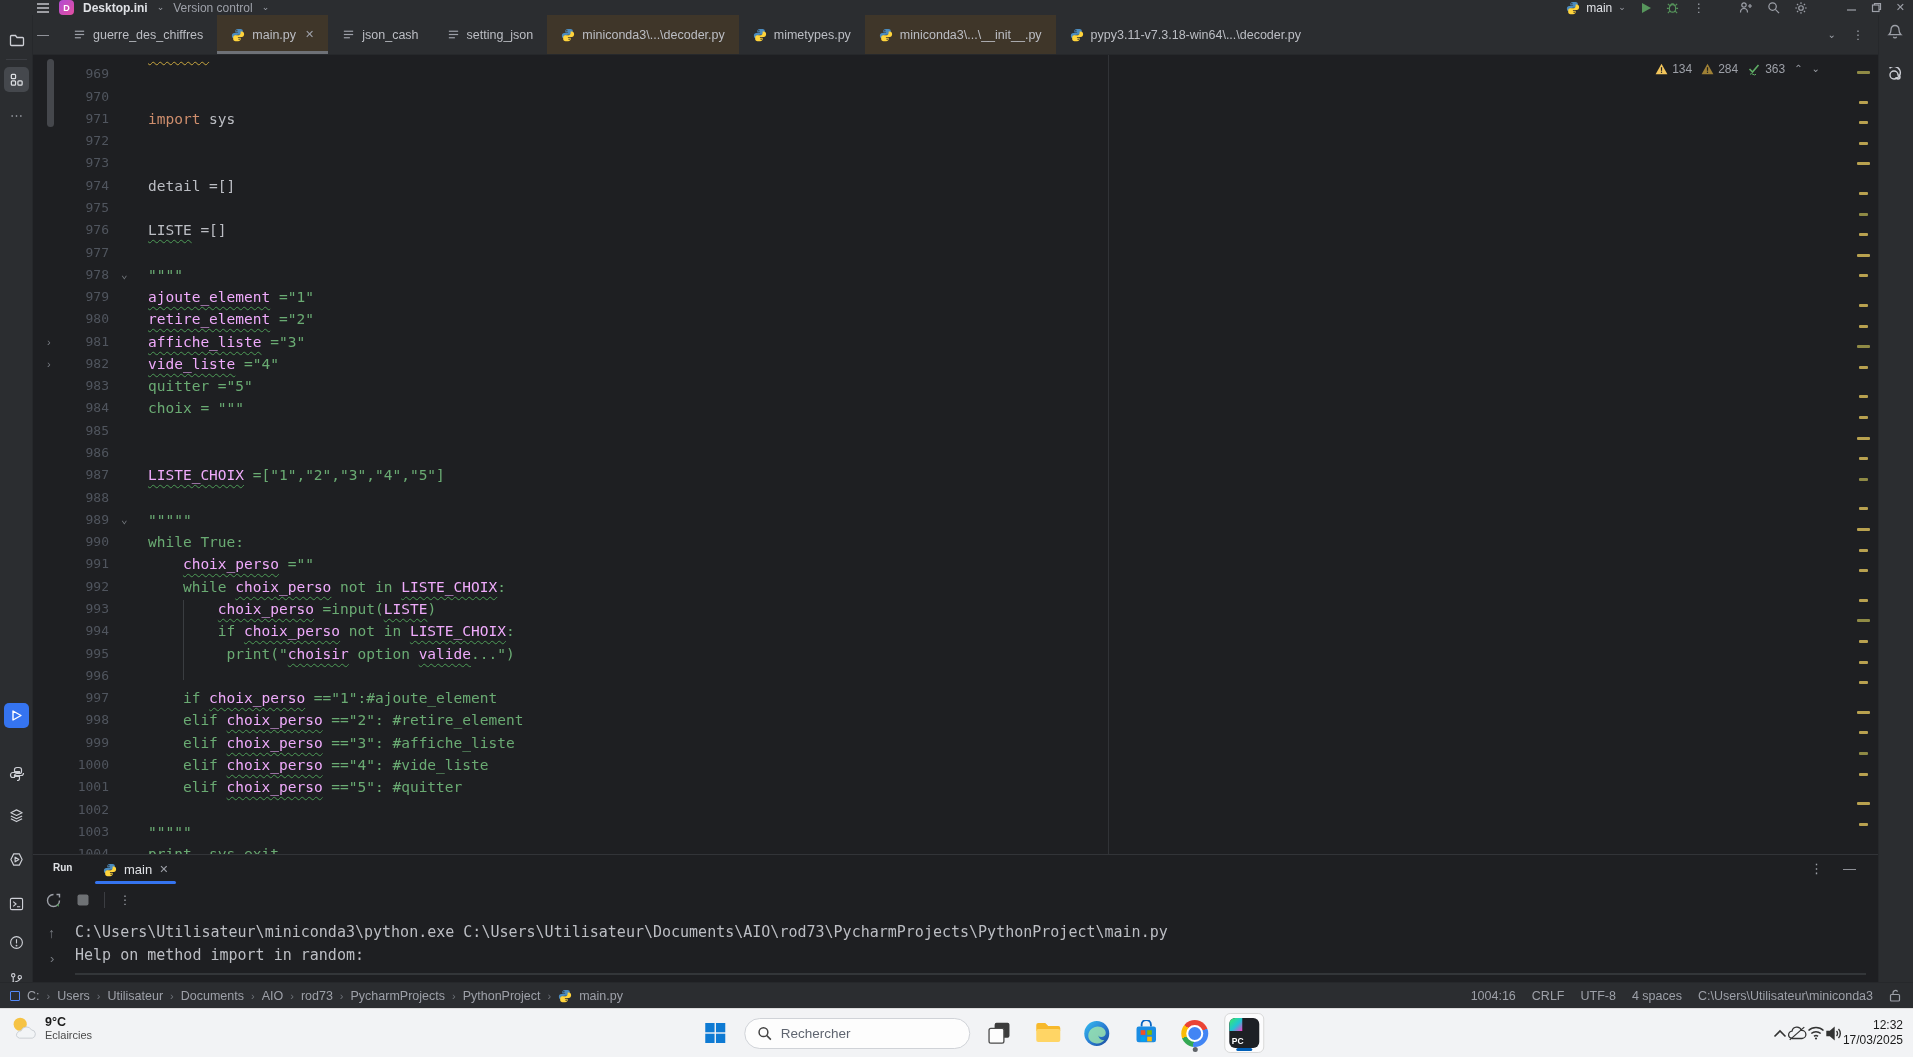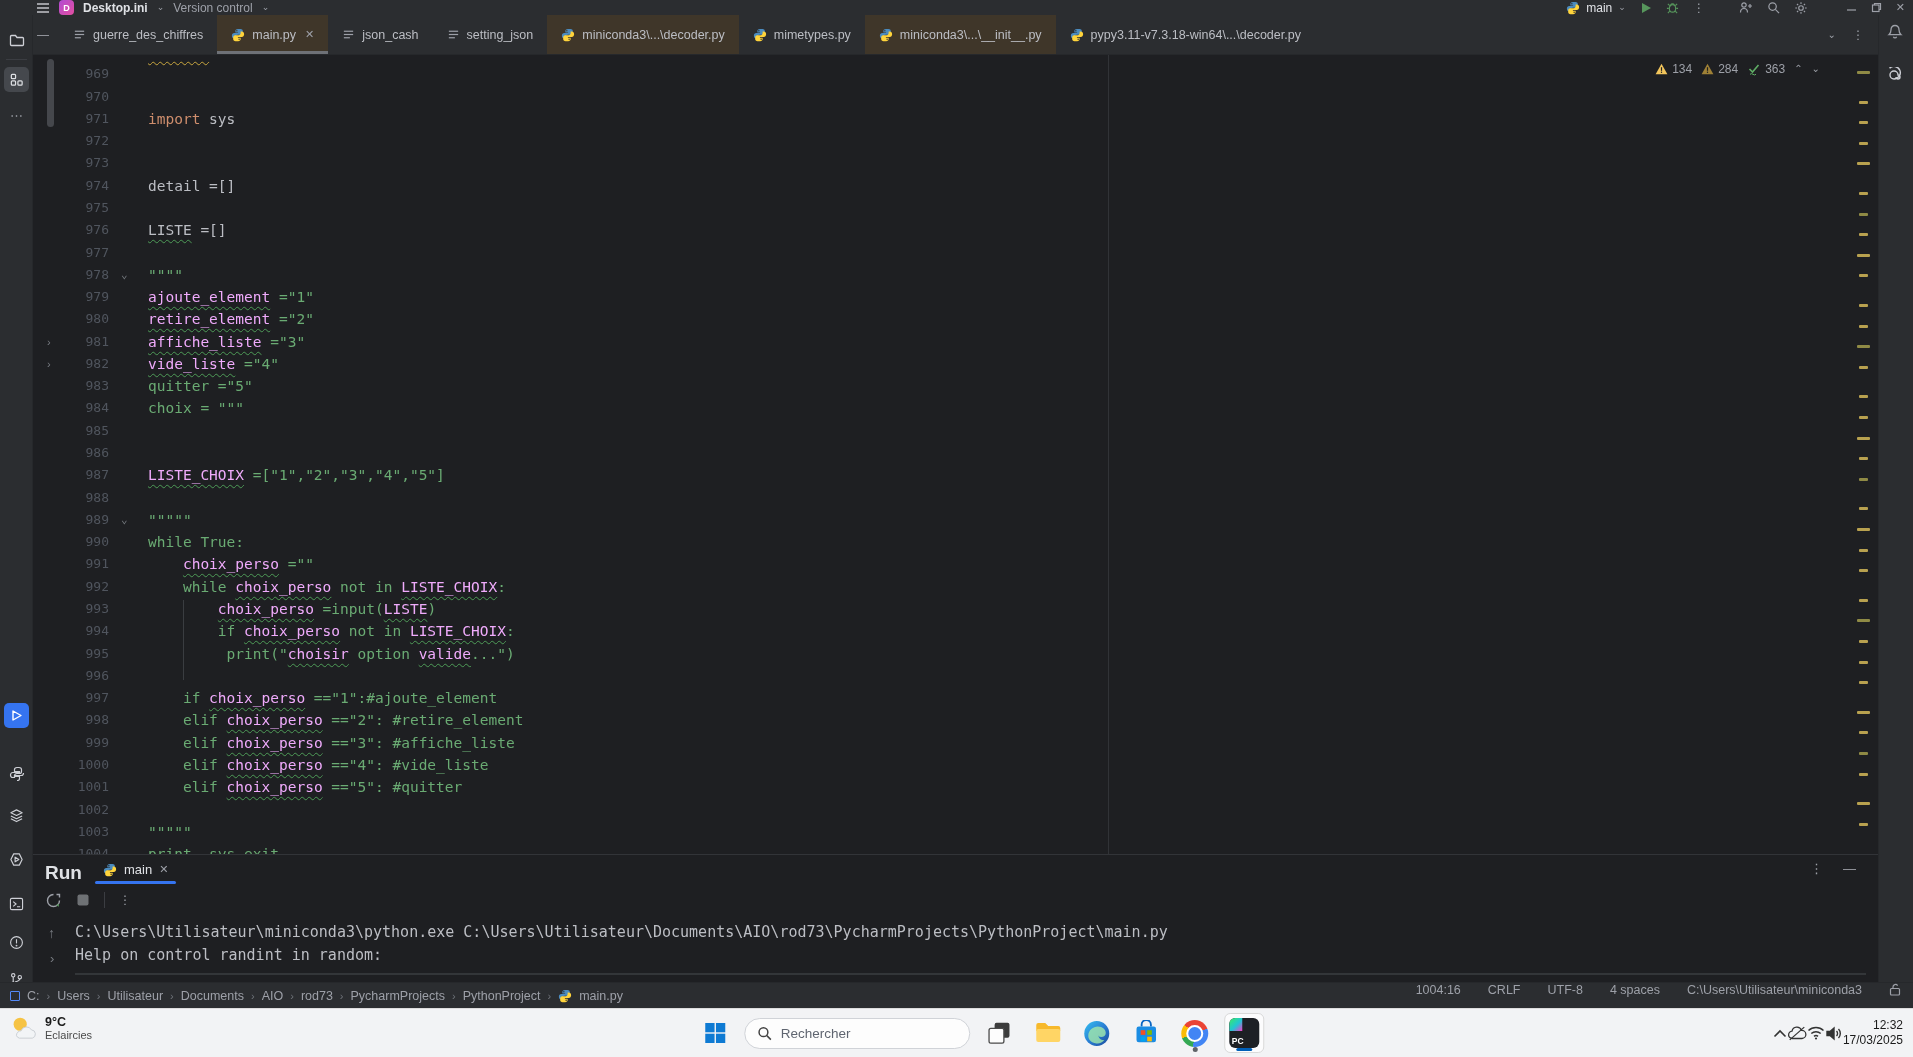--- a/index.html
+++ b/index.html
@@ -61,39 +61,39 @@
   #indentguide{position:absolute;left:150px;top:545px;width:1px;height:80px;background:#3a3d41;}
   #stripes{position:absolute;left:1824px;top:0;width:14px;height:799px;}
   .smark{position:absolute;border-radius:1px;}
   #inspections{position:absolute;top:7px;right:58px;display:flex;align-items:center;gap:9px;
                font-size:12px;color:#9da0a8;}
   #inspections .grp{display:flex;align-items:center;gap:4px;}
 
   
   #runpanel{position:absolute;left:33px;top:854px;width:1845px;height:128px;background:#1e1f22;
             border-top:1px solid #323438;box-sizing:border-box;}
-  #run-title{position:absolute;left:12px;top:7px;font-size:19px;font-weight:700;color:#dfe1e5;}
+  #run-title{position:absolute;left:20px;top:7px;font-size:10px;font-weight:700;color:#dfe1e5;}
   #run-tab{position:absolute;left:58px;top:0;height:29px;display:flex;align-items:center;gap:7px;
            padding:0 12px;font-size:13px;color:#dfe1e5;}
   #run-tab .tabline{position:absolute;left:4px;right:4px;bottom:0;height:3px;border-radius:2px;background:#3574f0;}
   #run-controls{position:absolute;right:22px;top:6px;display:flex;gap:20px;color:#9da0a8;font-size:13px;}
   #run-toolbar{position:absolute;left:12px;top:32px;height:26px;display:flex;align-items:center;gap:14px;}
   #run-toolbar .div{width:1px;height:16px;background:#3b3d42;}
   .console-line{position:absolute;left:42px;white-space:pre;color:#bcbec4;
                 font-family:"DejaVu Sans Mono","Liberation Mono",monospace;font-size:15px;line-height:22px;}
   .console-gutter{position:absolute;left:15px;color:#787c82;font-size:13px;}
   #console-scroll{position:absolute;left:42px;top:118px;width:1791px;height:2px;background:#46484d;opacity:.55;}
 
   
   #statusbar{position:absolute;left:0;top:982px;width:1913px;height:26px;background:#2b2d30;
              border-top:1px solid #26282b;box-sizing:border-box;font-size:12.5px;color:#9da0a8;}
   #crumbs{position:absolute;left:10px;top:0;height:25px;display:flex;align-items:center;gap:7px;}
   #crumbs .sep{color:#6f737a;font-size:11px;}
   #drive-ico{width:8px;height:8px;border:1.5px solid #548af7;border-radius:1px;}
-  #status-right{position:absolute;right:12px;top:0;height:25px;display:flex;gap:27px;}
+  #status-right{position:absolute;right:12px;top:0;height:25px;display:flex;align-items:center;gap:16px;}
 
   
   #taskbar{position:absolute;left:0;top:1008px;width:1913px;height:49px;background:#f2f3f5;
            border-top:1px solid #dcdcdc;box-sizing:border-box;color:#1a1a1a;}
   #weather{position:absolute;left:8px;top:4px;display:flex;align-items:center;gap:7px;}
   #weather .temp{font-size:12.5px;font-weight:700;color:#1a1a1a;}
   #weather .desc{font-size:11px;color:#4a4a4a;}
   #tb-center{position:absolute;left:50%;top:0;height:48px;transform:translateX(-46%);
              display:flex;align-items:center;gap:9px;}
   .tb-app{width:40px;height:40px;border-radius:6px;display:flex;align-items:center;justify-content:center;
@@ -528,21 +528,21 @@
         <svg width="14" height="14" viewBox="0 0 14 14">
             <rect x="1.5" y="1.5" width="11" height="11" rx="2" fill="#6e7174"></rect>
           </svg>
       </span>
       <span class="div"></span>
       <span class="glyph">⋮</span>
     </div>
     <span class="console-gutter" style="top:70px;font-size:14px;">↑</span>
     <span class="console-gutter" style="top:96px;left:17px;">›</span>
     <div class="console-line" style="top:66px;" id="console-l1">C:\Users\Utilisateur\miniconda3\python.exe C:\Users\Utilisateur\Documents\AIO\rod73\PycharmProjects\PythonProject\main.py</div>
-    <div class="console-line" style="top:89px;" id="console-l2">Help on control randint in random:</div>
+    <div class="console-line" style="top:89px;" id="console-l2">Help on method import in random:</div>
     <div id="console-scroll"></div>
   </div>
 
   <div id="statusbar">
     <div id="crumbs">
         <span id="drive-ico"></span>
         <span>C:</span>
         <span class="sep">›</span>
         <span>Users</span>
         <span class="sep">›</span>

